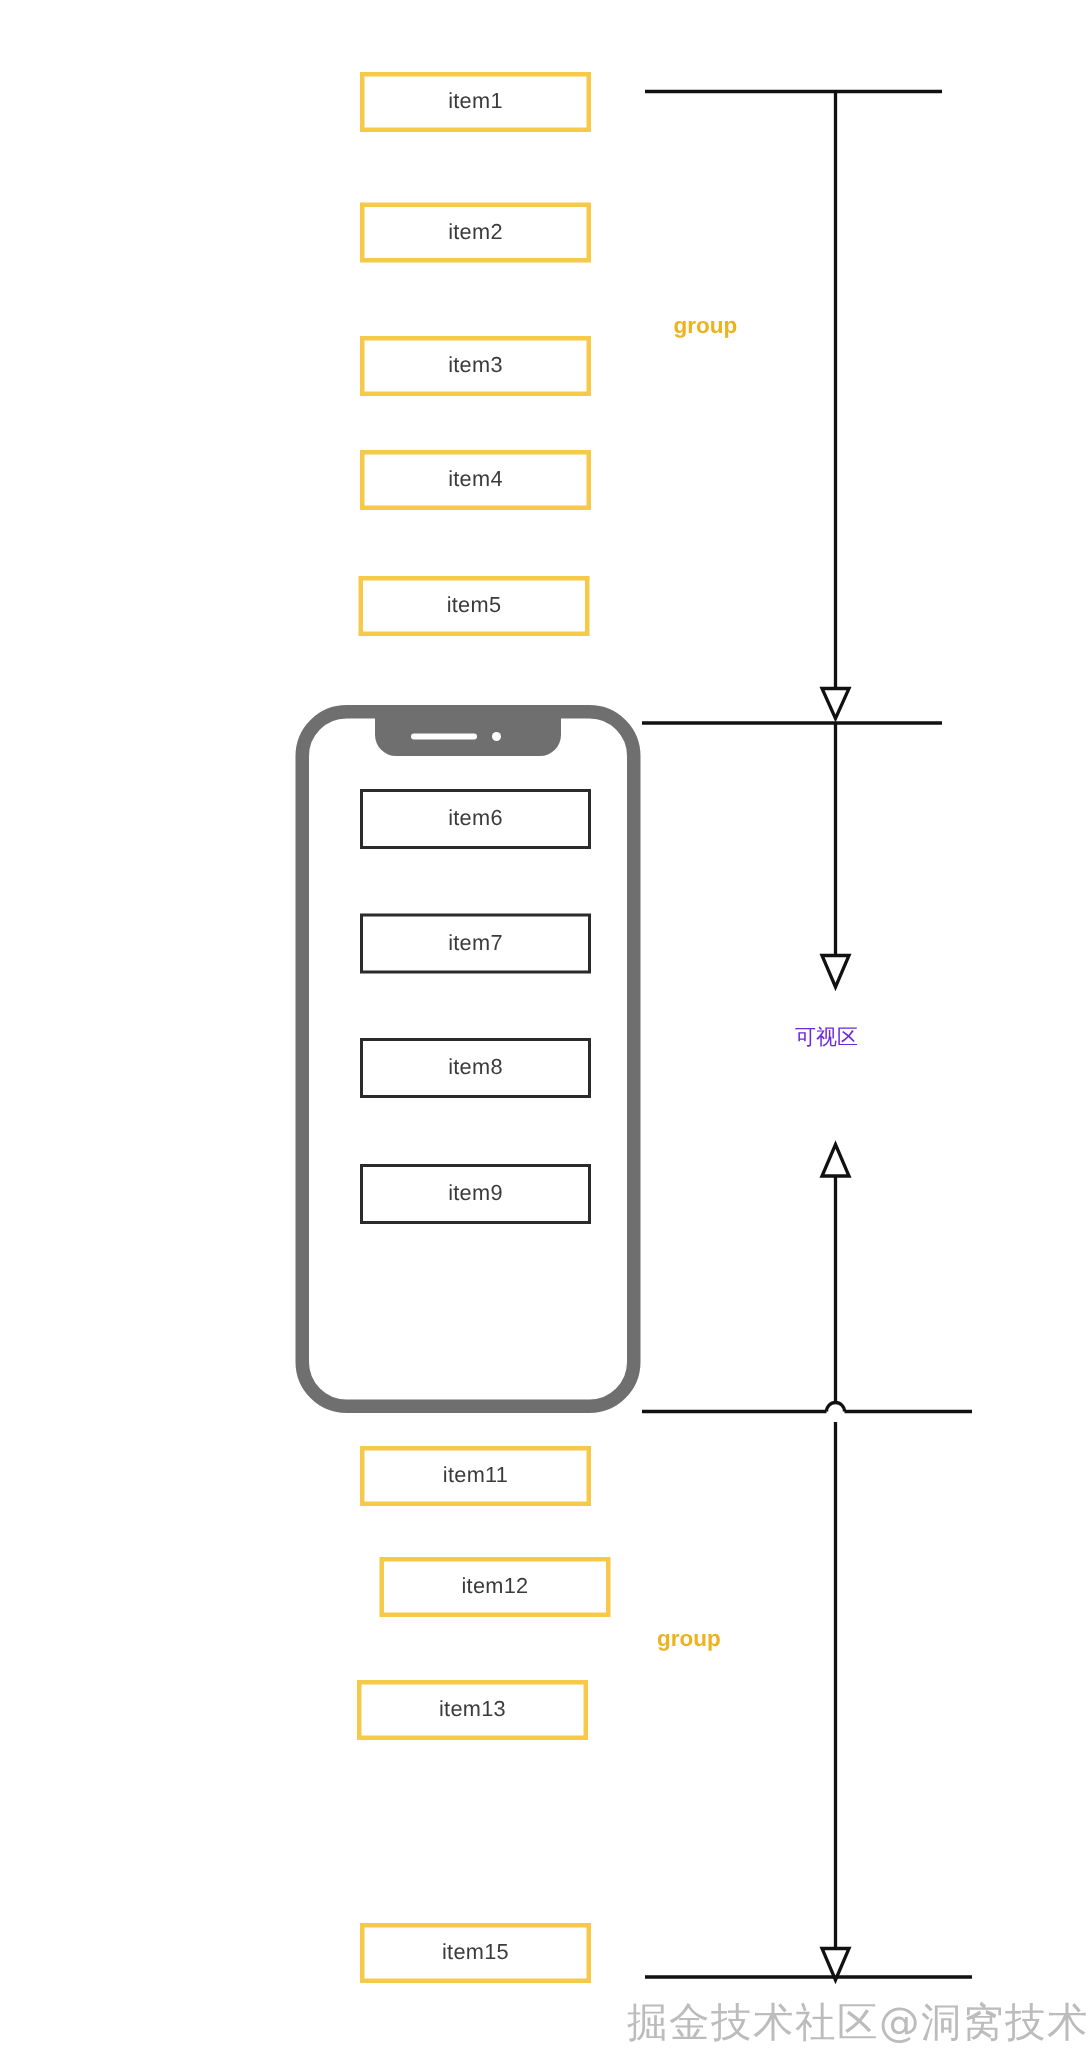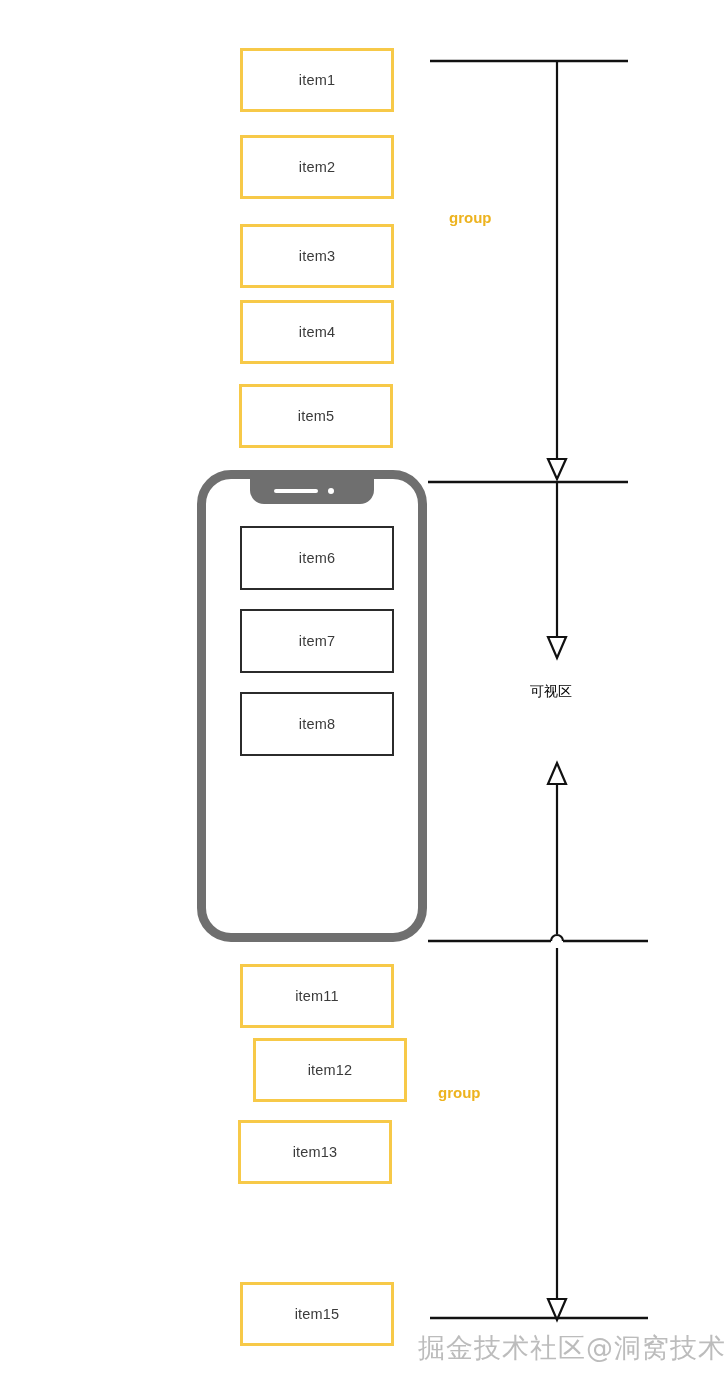--- a/index.html
+++ b/index.html
@@ -5,21 +5,21 @@
   html,body{margin:0;padding:0;background:#ffffff;}
   body{
     font-family:"Liberation Sans","DejaVu Sans",sans-serif;
     width:728px;height:1381px;position:relative;overflow:hidden;
   }
   #stage{position:absolute;left:0;top:0;width:728px;height:1381px;background:#fff;}
 
   
   .item-box{
     position:absolute;
-    width:154px;height:64px;
+    width:154px;height:40px;
     box-sizing:border-box;
     background:#ffffff;
     display:flex;align-items:center;justify-content:center;
     font-size:14.5px;
     color:#3b3b3b;
     letter-spacing:.2px;
   }
   .item-box.outside{border:3px solid #f7c948;}
   .item-box.inside{border:2px solid #2b2b2b;}
 
@@ -67,21 +67,21 @@
   
   .glabel{
     position:absolute;
     color:#edb31f;
     font-size:15px;
     font-weight:700;
     white-space:nowrap;
   }
   .viewlabel{
     position:absolute;
-    color:#000000;
+    color:#6d28d9;
     font-size:14px;
     white-space:nowrap;
     font-family:"DejaVu Sans","Liberation Sans",sans-serif;
   }
   .watermark{
     position:absolute;
     left:418px;top:1330px;
     font-size:27px;
     color:#b9b9b9;
     white-space:nowrap;
@@ -120,20 +120,23 @@
 
   <div class="item-box inside" style="left:240px;top:526px;">
       <span>item6</span>
     </div>
   <div class="item-box inside" style="left:240px;top:609px;">
       <span>item7</span>
     </div>
   <div class="item-box inside" style="left:240px;top:692px;">
       <span>item8</span>
     </div>
+  <div class="item-box inside" style="left:240px;top:776px;">
+      <span>item9</span>
+    </div>
 
   <div class="item-box outside" style="left:240px;top:964px;">
       <span>item11</span>
     </div>
   <div class="item-box outside" style="left:253px;top:1038px;">
       <span>item12</span>
     </div>
   <div class="item-box outside" style="left:238px;top:1120px;">
       <span>item13</span>
     </div>

